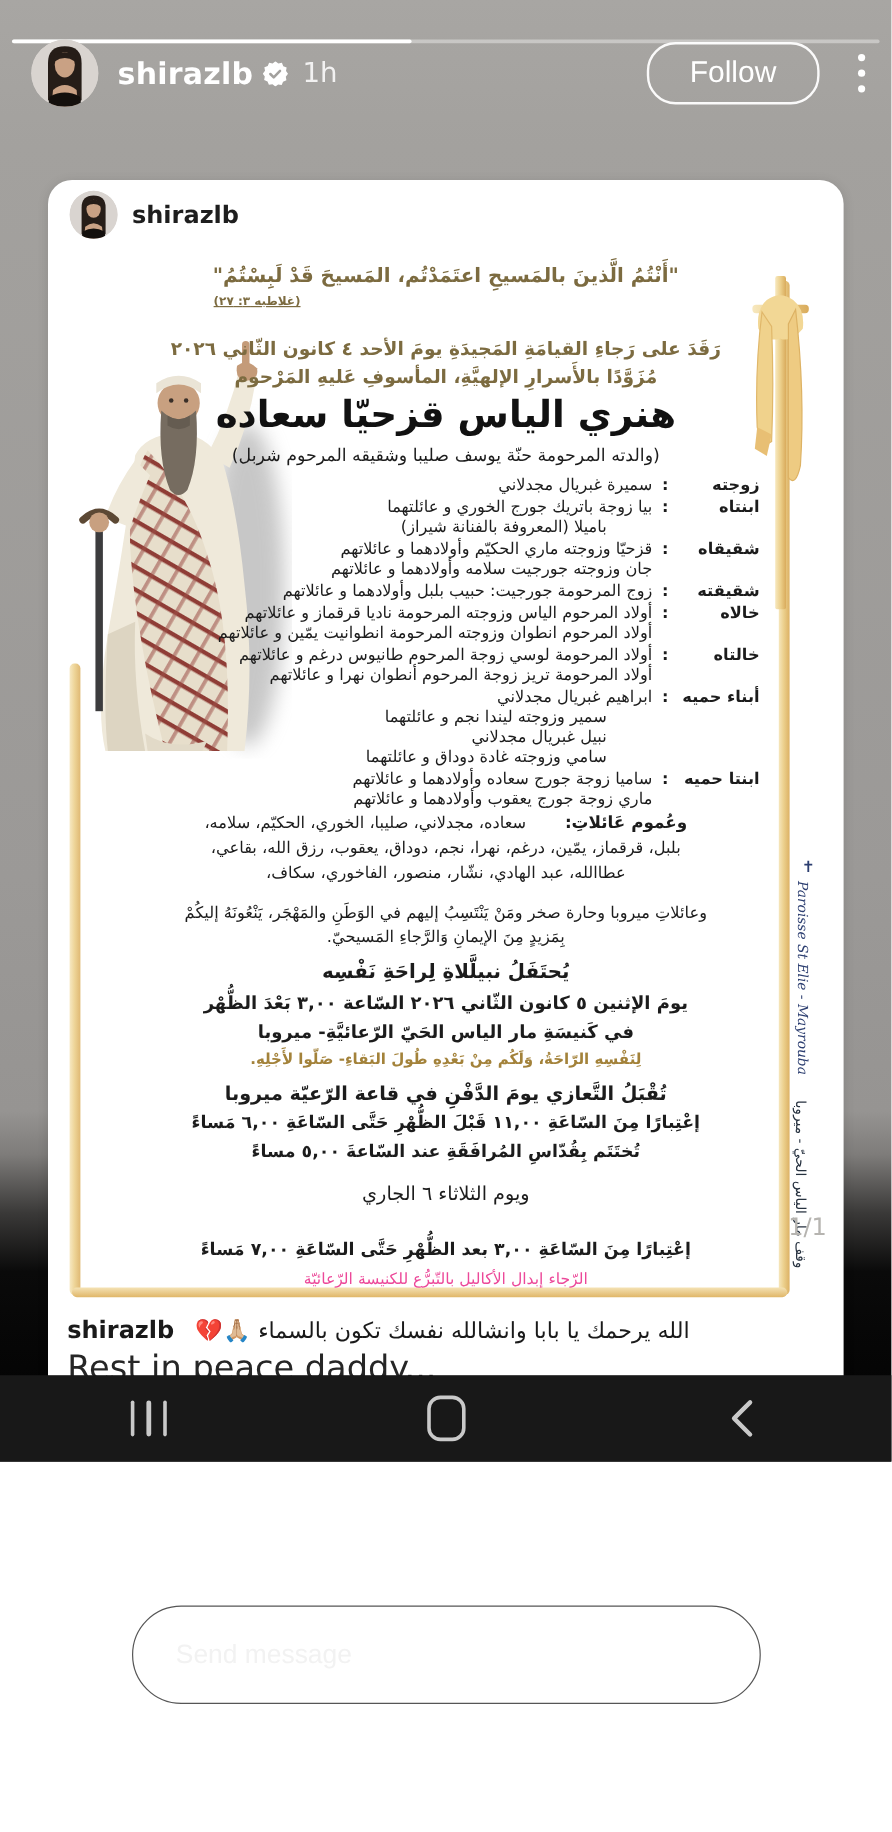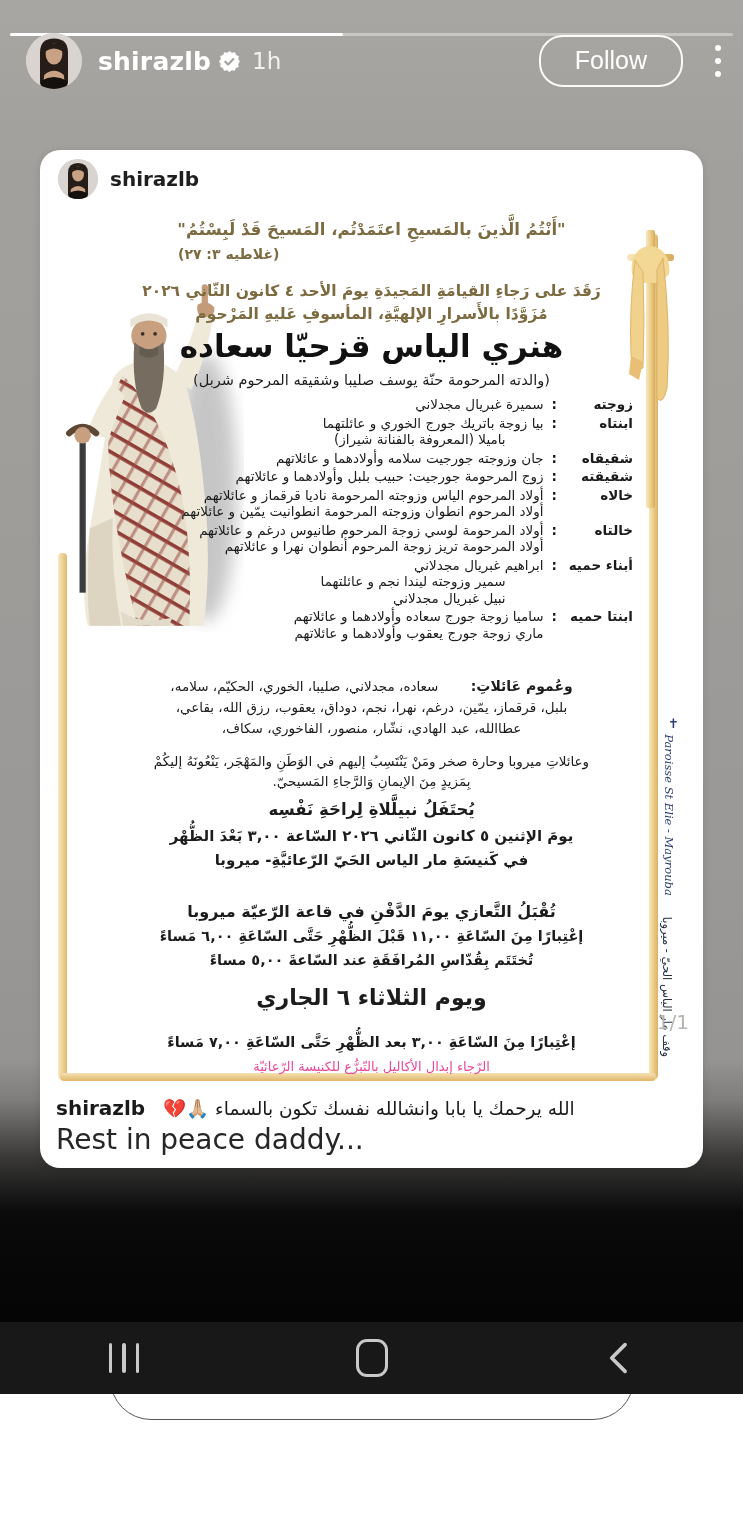--- a/index.html
+++ b/index.html
@@ -1,17 +1,17 @@
 <!DOCTYPE html>
 <html><head>
 <meta charset="utf-8">
 <style>
   html,body{margin:0;padding:0;width:743px;height:1527px;overflow:hidden;
     font-family:"DejaVu Sans","Liberation Sans",sans-serif;}
-  .story{position:relative;width:743px;height:1394px;
+  .story{position:relative;width:743px;height:1218px;
     background:linear-gradient(180deg,#a8a6a3 0%,#a3a19e 10%,#9b9997 60%,#969492 76%,#7e7c7a 79%,#3a3938 83%,#0a0a0a 87%,#000 100%);}
   
   .progress-track{position:absolute;top:33px;left:10px;right:10px;height:3px;border-radius:2px;background:rgba(255,255,255,.38);}
   .progress-fill{height:100%;border-radius:2px;background:#fff;}
   
   .s-header{position:absolute;top:30px;left:26px;right:18px;height:62px;display:flex;align-items:center;}
   .avatar{border-radius:50%;overflow:hidden;flex:none;background:#d8d3cf;}
   .avatar svg{display:block;width:100%;height:100%;}
   .s-avatar{width:56px;height:56px;}
   .s-user{margin-left:16px;color:#fff;font-size:25px;font-weight:bold;letter-spacing:.2px;}
@@ -25,42 +25,42 @@
   .card{position:absolute;left:40px;top:150px;width:663px;height:1018px;background:#fff;border-radius:20px;
     box-shadow:0 2px 10px rgba(0,0,0,.12);}
   .c-header{position:absolute;top:0;left:0;right:0;height:58px;display:flex;align-items:center;padding:0 18px;box-sizing:border-box;}
   .c-avatar{width:40px;height:40px;}
   .c-user{margin-left:12px;color:#1e1e1e;font-size:20px;font-weight:bold;}
   
   .doc{position:absolute;top:58px;left:0;right:0;height:885px;direction:rtl;color:#1c1c1c;}
   .abs{position:absolute;left:0;right:0;text-align:center;}
   .gold-text{color:#7c6b40;font-weight:bold;}
   .verse{top:12px;font-size:16.5px;}
-  .verse-ref{top:38px;text-align:left;left:138px;right:auto;font-size:14px;}
+  .verse-ref{top:38px;text-align:left;left:138px;right:auto;font-size:10px;text-decoration:underline;}
   .intro1{top:74px;font-size:15.5px;}
   .intro2{top:97px;font-size:15.5px;}
   .deceased{top:120px;font-size:31px;font-weight:bold;color:#111;}
   .parents{top:164px;font-size:14.5px;}
   .family{position:absolute;top:188px;right:70px;left:95px;font-size:13.5px;line-height:16.5px;}
   .f-row{display:flex;margin-bottom:2px;}
   .f-label{width:72px;flex:none;font-weight:bold;}
   .f-colon{flex:none;margin:0 4px 0 8px;font-weight:bold;}
   .f-lines{flex:1;}
   .f-lines .indent{padding-right:38px;}
   .families-p{top:468px;left:120px;right:120px;font-size:13.5px;line-height:21px;}
   .families-p b{font-size:14px;margin-left:28px;}
   .mourning-p{top:543px;left:110px;right:110px;font-size:13.5px;line-height:20px;}
   .prayer-head{top:592px;font-size:16.5px;font-weight:bold;}
   .prayer-l1{top:619px;font-size:15px;font-weight:bold;}
   .prayer-l2{top:643px;font-size:15px;font-weight:bold;}
   .prayer-gold{top:667px;font-size:12.5px;font-weight:bold;color:#a3823a;}
   .cond-head{top:694px;font-size:16px;font-weight:bold;}
   .cond-l1{top:720px;font-size:14.5px;font-weight:bold;}
   .cond-l2{top:744px;font-size:14.5px;font-weight:bold;}
-  .tue-head{top:777px;font-size:22px;font-weight:bold;}
+  .tue-head{top:777px;font-size:16px;font-weight:normal;}
   .tue-l1{top:802px;font-size:15px;font-weight:bold;}
   .tue-l2{top:826px;font-size:14.5px;font-weight:bold;}
   .wreaths{top:851px;font-size:13px;color:#ec4899;}
   
   .band{position:absolute;background:linear-gradient(90deg,#f6e6bc,#ecd08d 45%,#dcb164);border-radius:4px;}
   .band-right{right:45px;top:26px;bottom:14px;width:9px;}
   .band-left{left:18px;top:345px;bottom:14px;width:9px;opacity:.9;}
   .band-bottom{left:20px;right:47px;bottom:12px;height:8px;background:linear-gradient(180deg,#f4e2b4,#e0b668);}
   .cross-svg{position:absolute;right:22px;top:20px;width:62px;height:280px;}
   .figure-svg{position:absolute;left:6px;top:72px;width:212px;height:352px;}
@@ -213,20 +213,21 @@
             <span class="f-colon">:</span>
           <div class="f-lines">
               <div>بيا زوجة باتريك جورج الخوري و عائلتهما</div>
             <div class="indent">باميلا  (المعروفة بالفنانة شيراز)</div>
             </div>
         </div>
         <div class="f-row">
           <span class="f-label">شقيقاه</span>
             <span class="f-colon">:</span>
           <div class="f-lines">
+              <div>قزحيّا وزوجته ماري الحكيّم وأولادهما و عائلاتهم</div>
             <div>جان وزوجته جورجيت سلامه وأولادهما و عائلاتهم</div>
             </div>
         </div>
         <div class="f-row">
           <span class="f-label">شقيقته</span>
             <span class="f-colon">:</span>
           <div class="f-lines">
               <div>زوج المرحومة جورجيت: حبيب بلبل وأولادهما و عائلاتهم</div>
             </div>
         </div>
@@ -246,39 +247,41 @@
             <div>أولاد المرحومة تريز زوجة المرحوم أنطوان نهرا و عائلاتهم</div>
             </div>
         </div>
         <div class="f-row">
           <span class="f-label">أبناء حميه</span>
             <span class="f-colon">:</span>
           <div class="f-lines">
               <div>ابراهيم غبريال مجدلاني</div>
             <div class="indent">سمير وزوجته ليندا نجم و عائلتهما</div>
             <div class="indent">نبيل غبريال  مجدلاني</div>
+            <div class="indent">سامي وزوجته غادة دوداق و عائلتهما</div>
             </div>
         </div>
         <div class="f-row">
           <span class="f-label">ابنتا حميه</span>
             <span class="f-colon">:</span>
           <div class="f-lines">
               <div>ساميا زوجة جورج سعاده وأولادهما و عائلاتهم</div>
             <div>ماري زوجة جورج يعقوب وأولادهما و عائلاتهم</div>
             </div>
         </div>
       </div>
 
       <div class="abs families-p">
         <b>وعُموم عَائلاتِ:</b><span> سعاده، مجدلاني، صليبا، الخوري، الحكيّم، سلامه، بلبل، قرقماز، يمّين، درغم، نهرا، نجم، دوداق، يعقوب، رزق الله، بقاعي، عطاالله، عبد الهادي،  نشّار، منصور، الفاخوري، سكاف،</span>
       </div>
       <div class="abs mourning-p">وعائلاتِ ميروبا وحارة صخر ومَنْ يَنْتَسِبُ إليهم في الوَطَنِ والمَهْجَر، يَنْعُونَهُ إليكُمْ بِمَزيدٍ مِنَ الإيمانِ وَالرَّجاءِ المَسيحيّ.</div>
       <div class="abs prayer-head">يُحتَفَلُ نبيلَّلاةِ لِراحَةِ نَفْسِه</div>
       <div class="abs prayer-l1">يومَ الإثنين ٥ كانون الثّاني ٢٠٢٦ السّاعة ٣,٠٠ بَعْدَ الظُّهْر</div>
       <div class="abs prayer-l2">في كَنيسَةِ مار الياس الحَيّ الرّعائيَّةِ- ميروبا</div>
+      <div class="abs prayer-gold">لِنَفْسِهِ الرّاحَةُ، وَلَكُم مِنْ بَعْدِهِ طُولَ البَقاءِ- صَلّوا لأَجْلِهِ.</div>
       <div class="abs cond-head">تُقْبَلُ التَّعازي يومَ الدَّفْنِ في قاعة الرّعيّة ميروبا</div>
       <div class="abs cond-l1">إعْتِبارًا مِنَ السّاعَةِ ١١,٠٠ قَبْلَ الظُّهْرِ حَتَّى السّاعَةِ ٦,٠٠ مَساءً</div>
       <div class="abs cond-l2">تُختَتَم بِقُدّاسِ المُرافَقَةِ عند السّاعةَ ٥,٠٠ مساءً</div>
       <div class="abs tue-head">ويوم الثلاثاء ٦ الجاري</div>
       <div class="abs tue-l2">إعْتِبارًا مِنَ السّاعَةِ ٣,٠٠ بعد الظُّهْرِ حَتَّى السّاعَةِ ٧,٠٠ مَساءً</div>
       <div class="abs wreaths">الرّجاء إبدال الأكاليل بالتّبرُّع للكنيسة الرّعائيّة</div>
 
       <div class="v-cross">✝</div>
       <div class="v-text v-fr">Paroisse St Elie - Mayrouba</div>
       <div class="v-text v-ar">وقف مار الياس الحيّ - ميروبا</div>

